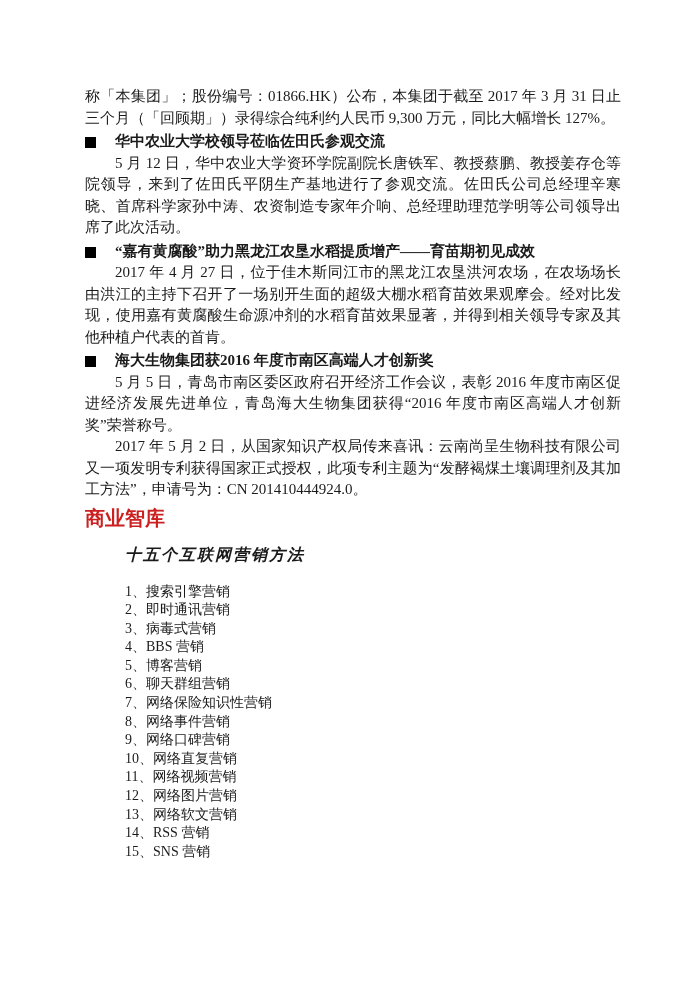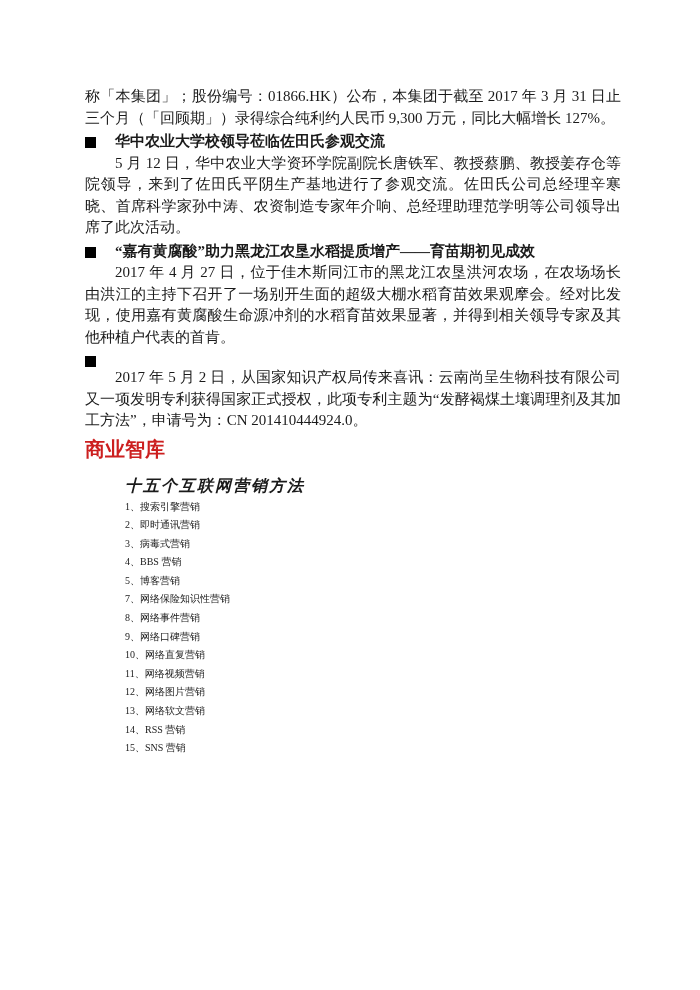--- a/index.html
+++ b/index.html
@@ -60,23 +60,23 @@
   .article-title {
     margin: 12px 0 0 40px;
     font-size: 16px;
     line-height: 24px;
     font-weight: bold;
     letter-spacing: 2px;
     font-style: italic;
   }
   .marketing-list {
     list-style: none;
-    margin: 0 0 0 40px;
+    margin: 16px 0 0 40px;
     padding: 0;
-    font-size: 10px;
+    font-size: 14px;
     line-height: 18.6px;
   }
   .page-number {
     position: absolute;
     left: -5px;
     top: 913px;
     font-size: 15px;
     line-height: 18px;
     color: #222222;
   }
@@ -96,34 +96,37 @@
     <p class="body-text news-body">5 月 12 日，华中农业大学资环学院副院长唐铁军、教授蔡鹏、教授姜存仓等院领导，来到了佐田氏平阴生产基地进行了参观交流。佐田氏公司总经理辛寒晓、首席科学家孙中涛、农资制造专家年介响、总经理助理范学明等公司领导出席了此次活动。</p>
 
     <div class="news-heading">
       <span class="bullet-square"></span>
       <span>“嘉有黄腐酸”助力黑龙江农垦水稻提质增产——育苗期初见成效</span>
     </div>
     <p class="body-text news-body">2017 年 4 月 27 日，位于佳木斯同江市的黑龙江农垦洪河农场，在农场场长由洪江的主持下召开了一场别开生面的超级大棚水稻育苗效果观摩会。经对比发现，使用嘉有黄腐酸生命源冲剂的水稻育苗效果显著，并得到相关领导专家及其他种植户代表的首肯。</p>
 
     <div class="news-heading">
       <span class="bullet-square"></span>
+      <span>海大生物集团获2016 年度市南区高端人才创新奖</span>
     </div>
+    <p class="body-text news-body">5 月 5 日，青岛市南区委区政府召开经济工作会议，表彰 2016 年度市南区促进经济发展先进单位，青岛海大生物集团获得“2016 年度市南区高端人才创新奖”荣誉称号。</p>
 
     <p class="body-text news-body">2017 年 5 月 2 日，从国家知识产权局传来喜讯：云南尚呈生物科技有限公司又一项发明专利获得国家正式授权，此项专利主题为“发酵褐煤土壤调理剂及其加工方法”，申请号为：CN 201410444924.0。</p>
 
     <h2 class="biz-title" style="color: rgb(204, 31, 31);">商业智库</h2>
 
     <h3 class="article-title">十五个互联网营销方法</h3>
 
     <ul class="marketing-list">
       <li>1、搜索引擎营销</li>
       <li>2、即时通讯营销</li>
       <li>3、病毒式营销</li>
       <li>4、BBS 营销</li>
       <li>5、博客营销</li>
+      <li>6、聊天群组营销</li>
       <li>7、网络保险知识性营销</li>
       <li>8、网络事件营销</li>
       <li>9、网络口碑营销</li>
       <li>10、网络直复营销</li>
       <li>11、网络视频营销</li>
       <li>12、网络图片营销</li>
       <li>13、网络软文营销</li>
       <li>14、RSS 营销</li>
       <li>15、SNS 营销</li>
     </ul>

